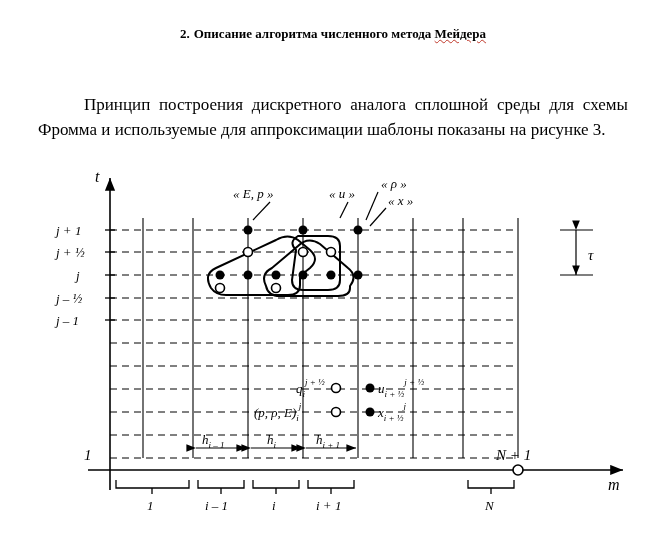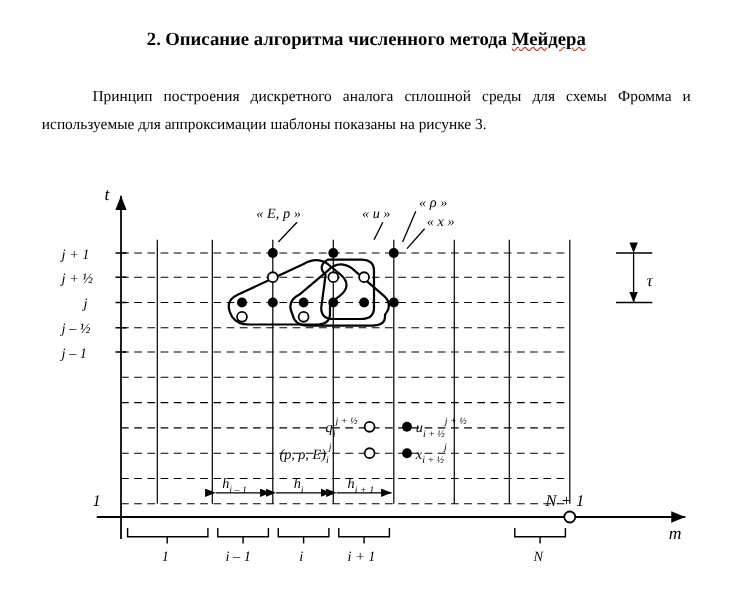--- a/index.html
+++ b/index.html
@@ -19,36 +19,36 @@
     position: relative;
     width: 666px;
     height: 537px;
   }
   .heading {
     position: absolute;
     top: 26px;
     left: 0;
     width: 666px;
     text-align: center;
-    font-size: 17px;
+    font-size: 13px;
     font-weight: bold;
   }
   .heading .num { margin-right: 4px; }
   .heading .spell {
     text-decoration: underline;
     text-decoration-style: wavy;
     text-decoration-color: #c0392b;
     text-decoration-thickness: 1px;
   }
   .para {
     position: absolute;
-    top: 76px;
+    top: 92px;
     left: 38px;
     width: 590px;
-    font-size: 14px;
+    font-size: 17px;
     line-height: 25px;
     text-align: justify;
   }
   .para .indent { display: inline-block; width: 46px; }
 
   .figure {
     position: absolute;
     top: 160px;
     left: 48px;
     width: 600px;

